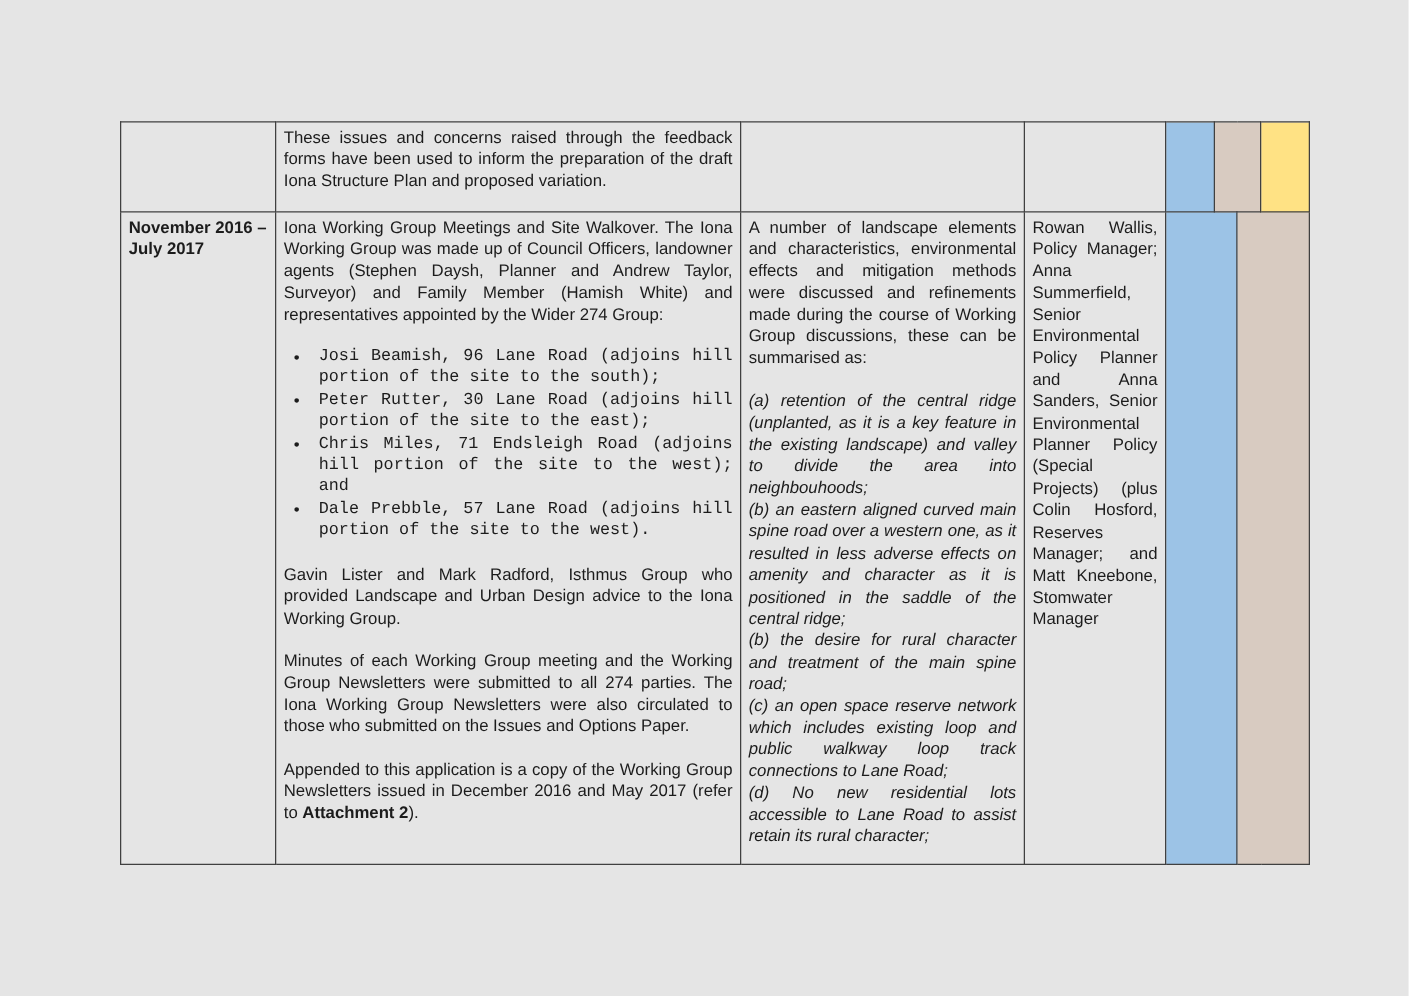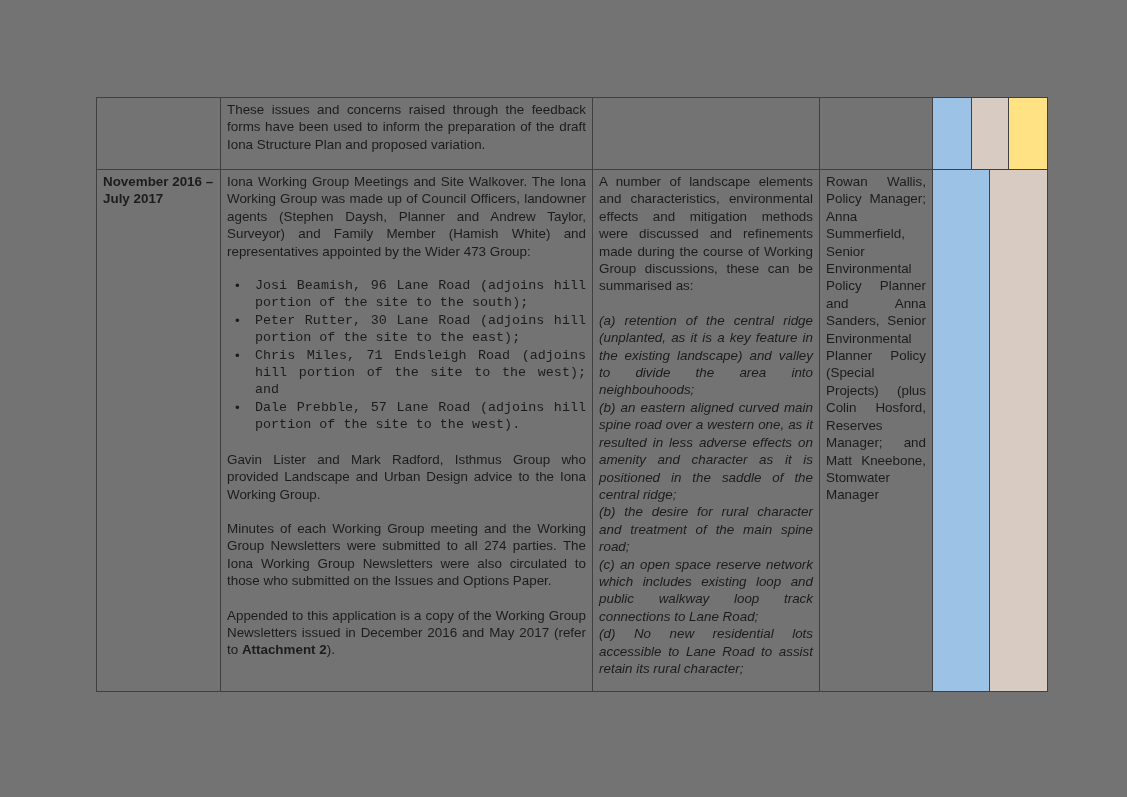--- a/index.html
+++ b/index.html
@@ -1,21 +1,21 @@
 <!DOCTYPE html>
 <html><head>
 <meta charset="utf-8">
 <style>
   * { margin: 0; padding: 0; box-sizing: border-box; }
   html, body { background: #ffffff; }
   .page {
     position: relative;
     width: 1127px;
     height: 797px;
-    background: #737373;
+    background: #e5e5e5;
     font-family: "Liberation Sans", sans-serif;
     color: #1c1c1c;
     overflow: hidden;
   }
   table.doc-table {
     position: absolute;
     left: 96px;
     top: 97px;
     width: 951px;
     border-collapse: collapse;
@@ -66,21 +66,21 @@
       <td class="c-staff"></td>
       <td class="swatch" style="background: rgb(156, 195, 230);"></td>
       <td class="swatch" colspan="2" style="background: rgb(216, 203, 193);"></td>
       <td class="swatch" style="background: rgb(255, 226, 132);"></td>
     </tr>
     <tr class="row2">
       <td class="c-date">
         <div>November 2016 – July 2017</div>
       </td>
       <td class="c-desc">
-        <p class="para">Iona Working Group Meetings and Site Walkover.  The Iona Working Group was made up of Council Officers, landowner agents (Stephen Daysh, Planner and Andrew Taylor, Surveyor) and Family Member (Hamish White)  and representatives appointed by the Wider 473 Group:</p>
+        <p class="para">Iona Working Group Meetings and Site Walkover.  The Iona Working Group was made up of Council Officers, landowner agents (Stephen Daysh, Planner and Andrew Taylor, Surveyor) and Family Member (Hamish White)  and representatives appointed by the Wider 274 Group:</p>
         <div class="bullets">
           <div class="bullet-row">
             <span class="bullet-glyph">•</span>
             <span class="bullet-text">Josi Beamish, 96 Lane Road (adjoins hill portion of the site to the south);</span>
           </div>
           <div class="bullet-row">
             <span class="bullet-glyph">•</span>
             <span class="bullet-text">Peter Rutter, 30 Lane Road (adjoins hill portion of the site to the east);</span>
           </div>
           <div class="bullet-row">

